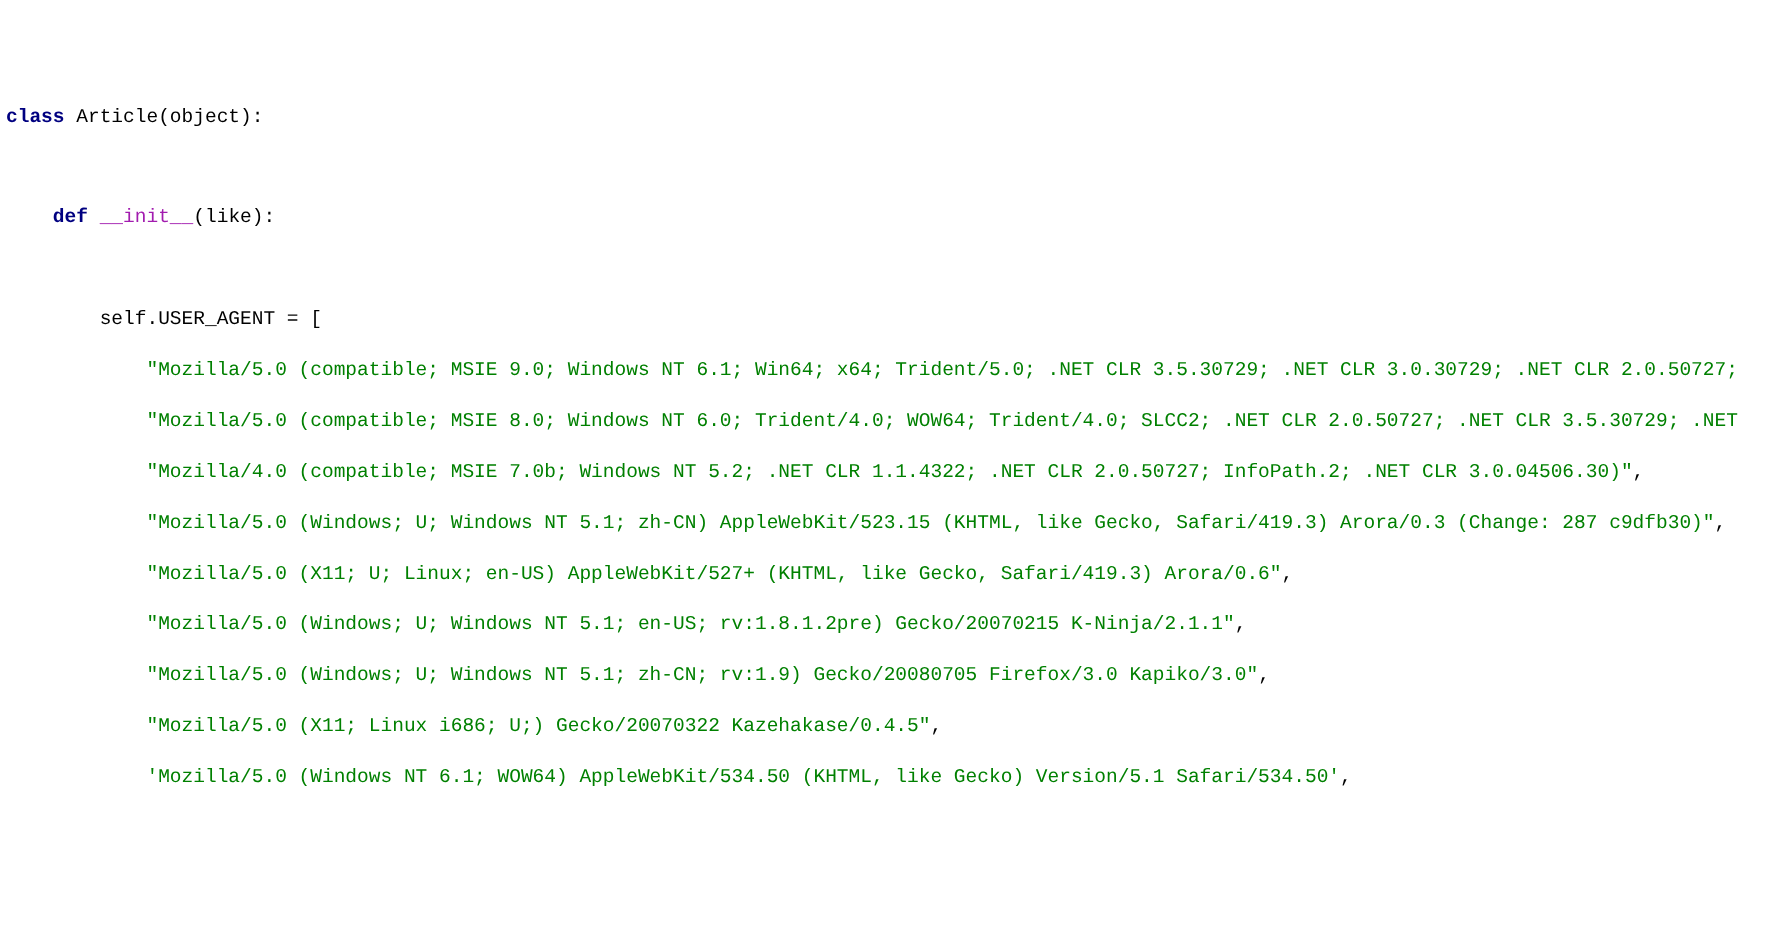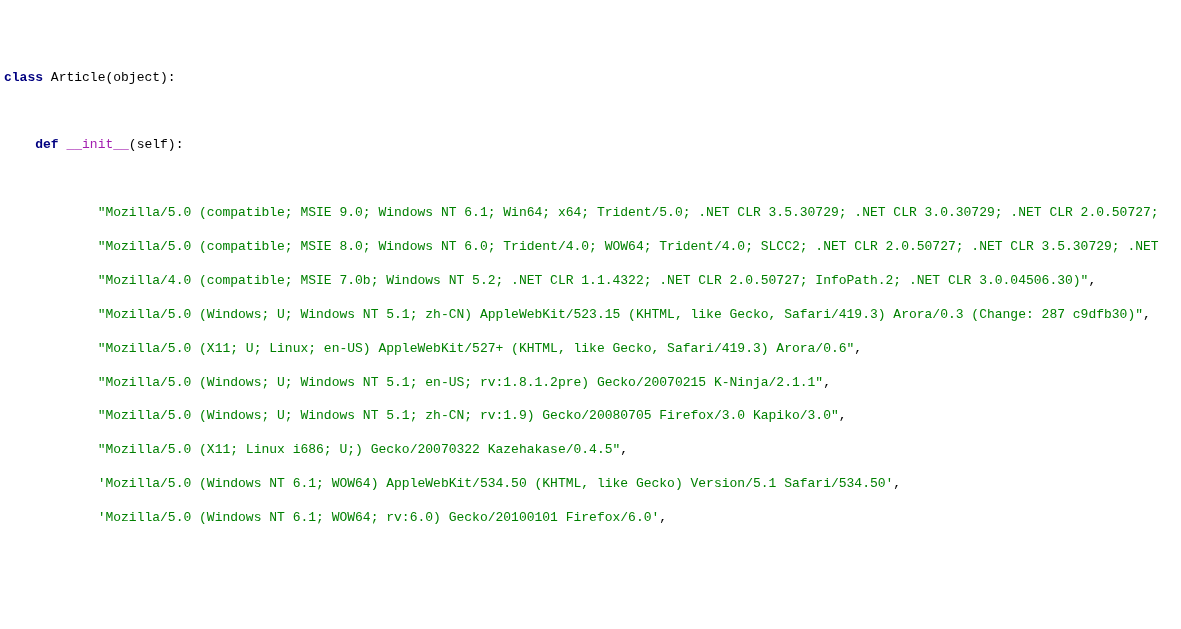--- a/index.html
+++ b/index.html
@@ -18,32 +18,32 @@
   .fn { color: #a21caf; }
   .str { color: #008000; }
 </style>
 </head>
 <body>
 
 
 
 <div><div class="line"><span class="kw">class</span> <span>Article</span><span>(object):</span></div>
 <div class="line"></div>
-<div class="line">    <span class="kw">def</span> <span class="fn">__init__</span><span>(self):</span></div>
+<div class="line">    <span class="kw">def</span> <span class="fn">__init__</span><span>(like):</span></div>
 <div class="line"></div>
+<div class="line">        <span>self.USER_AGENT = [</span></div>
 <div class="line">            <span class="str">"Mozilla/5.0 (compatible; MSIE 9.0; Windows NT 6.1; Win64; x64; Trident/5.0; .NET CLR 3.5.30729; .NET CLR 3.0.30729; .NET CLR 2.0.50727;</span></div>
 <div class="line">            <span class="str">"Mozilla/5.0 (compatible; MSIE 8.0; Windows NT 6.0; Trident/4.0; WOW64; Trident/4.0; SLCC2; .NET CLR 2.0.50727; .NET CLR 3.5.30729; .NET</span></div>
 <div class="line">            <span class="str">"Mozilla/4.0 (compatible; MSIE 7.0b; Windows NT 5.2; .NET CLR 1.1.4322; .NET CLR 2.0.50727; InfoPath.2; .NET CLR 3.0.04506.30)"</span>,</div>
 <div class="line">            <span class="str">"Mozilla/5.0 (Windows; U; Windows NT 5.1; zh-CN) AppleWebKit/523.15 (KHTML, like Gecko, Safari/419.3) Arora/0.3 (Change: 287 c9dfb30)"</span>,</div>
 <div class="line">            <span class="str">"Mozilla/5.0 (X11; U; Linux; en-US) AppleWebKit/527+ (KHTML, like Gecko, Safari/419.3) Arora/0.6"</span>,</div>
 <div class="line">            <span class="str">"Mozilla/5.0 (Windows; U; Windows NT 5.1; en-US; rv:1.8.1.2pre) Gecko/20070215 K-Ninja/2.1.1"</span>,</div>
 <div class="line">            <span class="str">"Mozilla/5.0 (Windows; U; Windows NT 5.1; zh-CN; rv:1.9) Gecko/20080705 Firefox/3.0 Kapiko/3.0"</span>,</div>
 <div class="line">            <span class="str">"Mozilla/5.0 (X11; Linux i686; U;) Gecko/20070322 Kazehakase/0.4.5"</span>,</div>
 <div class="line">            <span class="str">'Mozilla/5.0 (Windows NT 6.1; WOW64) AppleWebKit/534.50 (KHTML, like Gecko) Version/5.1 Safari/534.50'</span>,</div>
-<div class="line">            <span class="str">'Mozilla/5.0 (Windows NT 6.1; WOW64; rv:6.0) Gecko/20100101 Firefox/6.0'</span>,</div>
 
 
 
 
 
 
 
 
 
 

